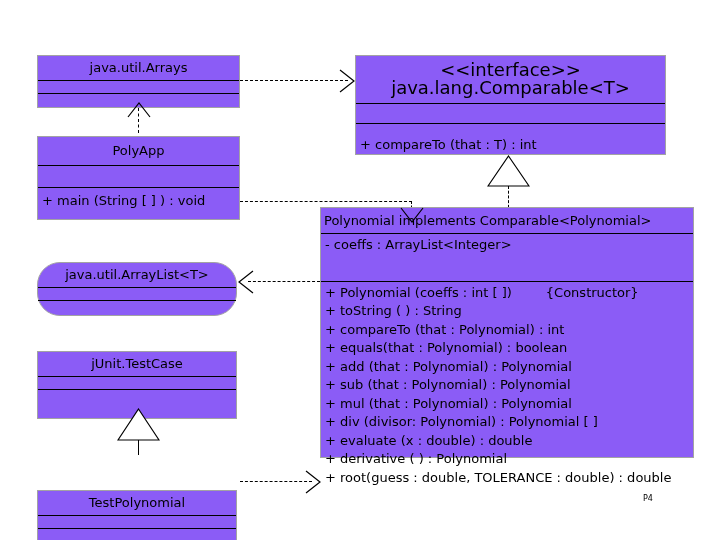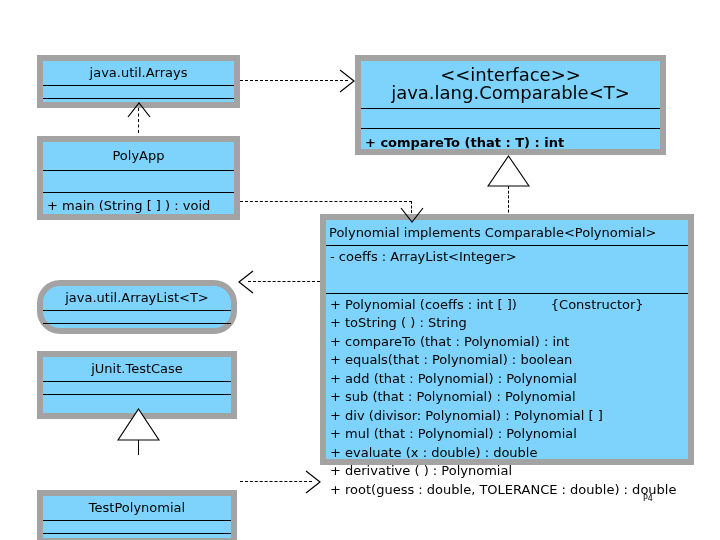--- a/index.html
+++ b/index.html
@@ -13,22 +13,22 @@
   }
   #canvas {
     position: relative;
     width: 720px;
     height: 540px;
     background: #ffffff;
     overflow: hidden;
   }
   .uml-box {
     position: absolute;
-    border: 6px solid #a3a3a3;
-    background: #7dd3fc;
+    border: 1px solid #a3a3a3;
+    background: #8b5cf6;
     box-sizing: border-box;
     z-index: 3;
   }
   .compartment {
     box-sizing: border-box;
     overflow: hidden;
   }
   .compartment + .compartment {
     border-top: 1px solid #000000;
   }
@@ -167,65 +167,65 @@
     <div class="compartment empty-comp"></div>
     <div class="compartment empty-comp"></div>
   </div>
 
   <div class="uml-box" style="left:355px; top:55px; width:311px; height:100px;">
     <div class="compartment name-comp" style="padding-top:5px; padding-bottom:6px;">
       <span class="stereotype">&lt;&lt;interface&gt;&gt;</span>
       <span class="stereotype">java.lang.Comparable&lt;T&gt;</span>
     </div>
     <div class="compartment empty-comp" style="height:20px;"></div>
-    <div class="compartment member-comp" style="padding-top:5px;font-weight:bold;">
+    <div class="compartment member-comp" style="padding-top:12px;">
       <div class="member-line">+ compareTo (that : T) : int</div>
     </div>
   </div>
 
   <div class="uml-box" style="left:37px; top:136px; width:203px; height:84px;">
     <div class="compartment name-comp" style="padding-top:5px; padding-bottom:6px;">PolyApp</div>
     <div class="compartment empty-comp" style="height:22px;"></div>
     <div class="compartment member-comp" style="padding-top:4px;">
       <div class="member-line">+ main (String [ ] ) : void</div>
     </div>
   </div>
 
-  <div class="uml-box" style="left:37px; top:280px; width:200px; height:54px;border-radius:23px;">
+  <div class="uml-box" style="left:37px; top:262px; width:200px; height:54px;border-radius:23px;">
     <div class="compartment name-comp">java.util.ArrayList&lt;T&gt;</div>
     <div class="compartment empty-comp"></div>
     <div class="compartment empty-comp"></div>
   </div>
 
   <div class="uml-box" style="left:37px; top:351px; width:200px; height:68px;">
     <div class="compartment name-comp">jUnit.TestCase</div>
     <div class="compartment empty-comp"></div>
     <div class="compartment empty-comp"></div>
   </div>
 
   <div class="uml-box" style="left:37px; top:454px; width:200px; height:54px;margin-top:36px;">
     <div class="compartment name-comp">TestPolynomial</div>
     <div class="compartment empty-comp"></div>
     <div class="compartment empty-comp"></div>
   </div>
 
-  <div class="uml-box" style="left:320px; top:214px; width:374px; height:251px;">
+  <div class="uml-box" style="left:320px; top:207px; width:374px; height:251px;">
     <div class="compartment name-comp left-align" style="padding-top:4px; padding-bottom:4px;">Polynomial implements Comparable&lt;Polynomial&gt;</div>
     <div class="compartment member-comp" style="padding-top:2px; padding-bottom:2px;">
       <div class="member-line">- coeffs : ArrayList&lt;Integer&gt;</div>
     </div>
     <div class="compartment member-comp" style="padding-top:2px;margin-top:24px;">
       <div class="member-line"><span>+ Polynomial (coeffs : int [ ])</span><span class="trailer"></span><span>{Constructor}</span></div>
       <div class="member-line">+ toString ( ) : String</div>
       <div class="member-line">+ compareTo (that : Polynomial) : int</div>
       <div class="member-line">+ equals(that : Polynomial) : boolean</div>
       <div class="member-line">+ add (that : Polynomial) : Polynomial</div>
       <div class="member-line">+ sub (that : Polynomial) : Polynomial</div>
+      <div class="member-line">+ mul (that : Polynomial) : Polynomial</div>
       <div class="member-line">+ div (divisor: Polynomial) : Polynomial [ ]</div>
-      <div class="member-line">+ mul (that : Polynomial) : Polynomial</div>
       <div class="member-line">+ evaluate (x : double) : double</div>
       <div class="member-line">+ derivative ( ) : Polynomial</div>
       <div class="member-line">+ root(guess : double, TOLERANCE : double) : double</div>
     </div>
   </div>
 
   <div class="handle" style="left:625px; top:495px;margin-left:18px;">P4</div>
 
 </div>
 

